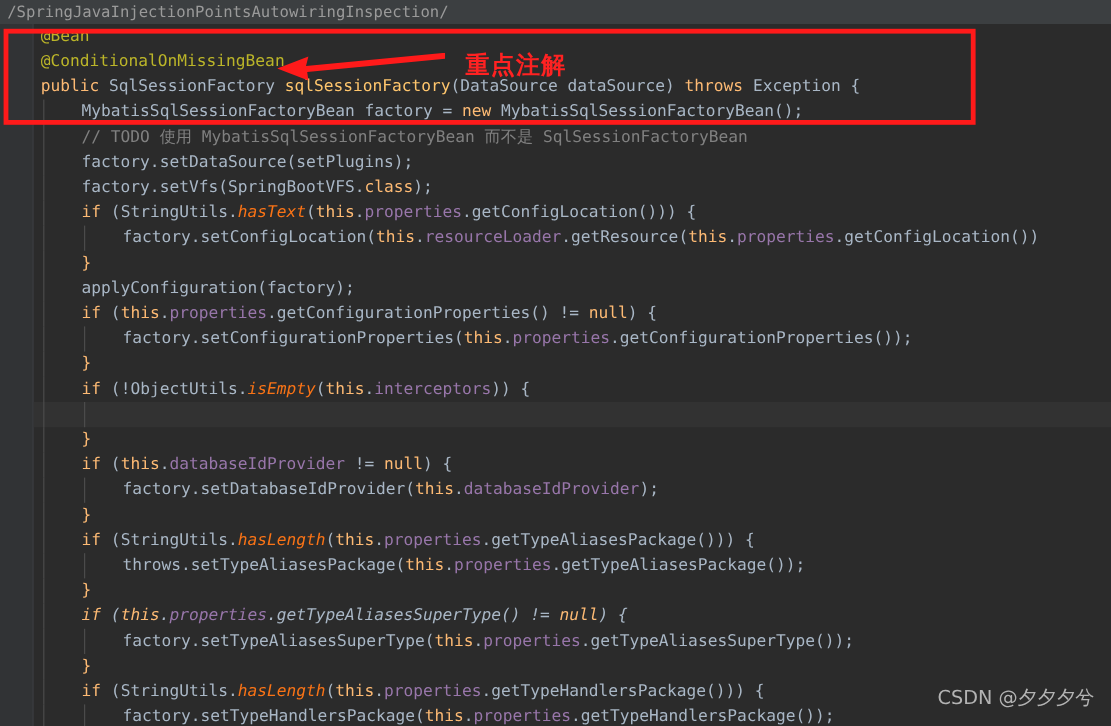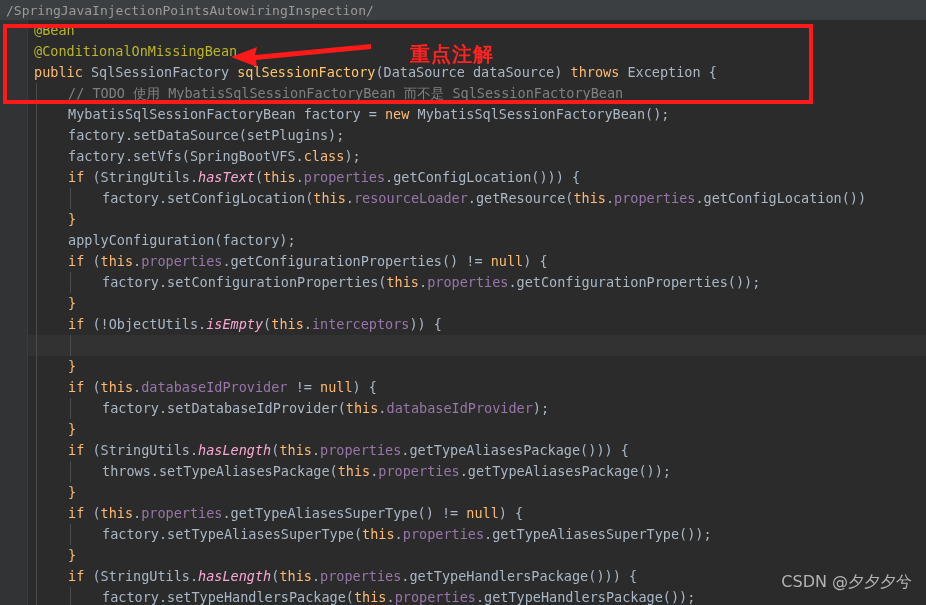--- a/index.html
+++ b/index.html
@@ -84,21 +84,21 @@
     background: #4B4B4B;
     pointer-events: none;
   }
 
   
   .kw      { color: #fdba74; }            
   .annot   { color: #BBB529; }            
   .type    { color: #A9B7C6; }            
   .method  { color: #FFC66D; }            
   .field   { color: #9876AA; }            
-  .stat    { color: #f9a8d4; font-style: italic; margin-top: 23px; }  
+  .stat    { color: #f97316; font-style: italic; margin-top: 23px; }  
   .cmt     { color: #808080; }            
   .plain   { color: #A9B7C6; }
 
   
   .caret {
     display: inline-block;
     width: 1px;
     height: 15px;
     background: #BBBBBB;
     vertical-align: -3px;
@@ -108,21 +108,21 @@
   
   .red-box {
     position: absolute;
     left: 3px; top: 24px;
     width: 810px; height: 80px;
     border: 4px solid #FF1A1A;
     pointer-events: none;
   }
   .red-note {
     position: absolute;
-    left: 410px; top: 41px;
+    left: 388px; top: 41px;
     color: #FF2222;
     font-size: 20px;
     font-weight: bold;
     font-family: "DejaVu Sans", "Liberation Sans", sans-serif;
     white-space: nowrap;
     letter-spacing: 1px;
   }
   .red-arrow {
     position: absolute;
     left: 231px; top: 44px;
@@ -150,41 +150,41 @@
     <span class="breadcrumb-text">/SpringJavaInjectionPointsAutowiringInspection/</span>
   </div>
 
   <div class="gutter"></div>
   <div class="gutter-divider"></div>
 
   <div class="code-area" id="code-area">
       <div class="line"><span style="padding-left: 0px;"><span class="annot">@Bean</span></span></div>
       <div class="line"><span style="padding-left: 0px;"><span class="annot">@ConditionalOnMissingBean</span></span></div>
       <div class="line"><span style="padding-left: 0px;"><span class="kw">public</span><span class="plain"> </span><span class="type">SqlSessionFactory</span><span class="plain"> </span><span class="method">sqlSessionFactory</span><span class="plain">(</span><span class="type">DataSource</span><span class="plain"> dataSource) </span><span class="kw">throws</span><span class="plain"> </span><span class="type">Exception</span><span class="plain"> {</span></span></div>
+      <div class="line"><span class="guide" style="left: 8px;"></span><span style="padding-left: 34px;"><span class="type">MybatisSqlSessionFactoryBean</span><span class="plain"> factory = </span><span class="kw">new</span><span class="plain"> </span><span class="type">MybatisSqlSessionFactoryBean</span><span class="plain">();</span></span></div>
       <div class="line"><span class="guide" style="left: 8px;"></span><span style="padding-left: 34px;"><span class="cmt">// TODO 使用 MybatisSqlSessionFactoryBean 而不是 SqlSessionFactoryBean</span></span></div>
-      <div class="line"><span class="guide" style="left: 8px;"></span><span style="padding-left: 34px;"><span class="type">MybatisSqlSessionFactoryBean</span><span class="plain"> factory = </span><span class="kw">new</span><span class="plain"> </span><span class="type">MybatisSqlSessionFactoryBean</span><span class="plain">();</span></span></div>
       <div class="line"><span class="guide" style="left: 8px;"></span><span style="padding-left: 34px;"><span class="plain">factory.setDataSource(setPlugins);</span></span></div>
       <div class="line"><span class="guide" style="left: 8px;"></span><span style="padding-left: 34px;"><span class="plain">factory.setVfs(</span><span class="type">SpringBootVFS</span><span class="plain">.</span><span class="kw">class</span><span class="plain">);</span></span></div>
       <div class="line"><span class="guide" style="left: 8px;"></span><span style="padding-left: 34px;"><span class="kw">if</span><span class="plain"> (</span><span class="type">StringUtils</span><span class="plain">.</span><span class="stat">hasText</span><span class="plain">(</span><span class="kw">this</span><span class="plain">.</span><span class="field">properties</span><span class="plain">.getConfigLocation())) {</span></span></div>
       <div class="line"><span class="guide" style="left: 8px;"></span><span class="guide" style="left: 42px;"></span><span style="padding-left: 68px;"><span class="plain">factory.setConfigLocation(</span><span class="kw">this</span><span class="plain">.</span><span class="field">resourceLoader</span><span class="plain">.getResource(</span><span class="kw">this</span><span class="plain">.</span><span class="field">properties</span><span class="plain">.getConfigLocation())</span></span></div>
       <div class="line"><span class="guide" style="left: 8px;"></span><span style="padding-left: 34px;"><span class="kw">}</span></span></div>
       <div class="line"><span class="guide" style="left: 8px;"></span><span style="padding-left: 34px;"><span class="plain">applyConfiguration(factory);</span></span></div>
       <div class="line"><span class="guide" style="left: 8px;"></span><span style="padding-left: 34px;"><span class="kw">if</span><span class="plain"> (</span><span class="kw">this</span><span class="plain">.</span><span class="field">properties</span><span class="plain">.getConfigurationProperties() != </span><span class="kw">null</span><span class="plain">) {</span></span></div>
       <div class="line"><span class="guide" style="left: 8px;"></span><span class="guide" style="left: 42px;"></span><span style="padding-left: 68px;"><span class="plain">factory.setConfigurationProperties(</span><span class="kw">this</span><span class="plain">.</span><span class="field">properties</span><span class="plain">.getConfigurationProperties());</span></span></div>
       <div class="line"><span class="guide" style="left: 8px;"></span><span style="padding-left: 34px;"><span class="kw">}</span></span></div>
       <div class="line"><span class="guide" style="left: 8px;"></span><span style="padding-left: 34px;"><span class="kw">if</span><span class="plain"> (!</span><span class="type">ObjectUtils</span><span class="plain">.</span><span class="stat">isEmpty</span><span class="plain">(</span><span class="kw">this</span><span class="plain">.</span><span class="field">interceptors</span><span class="plain">)) {</span></span></div>
       <div class="line current"><span class="guide" style="left: 8px;"></span><span class="guide" style="left: 42px;"></span></div>
       <div class="line"><span class="guide" style="left: 8px;"></span><span style="padding-left: 34px;"><span class="kw">}</span></span></div>
       <div class="line"><span class="guide" style="left: 8px;"></span><span style="padding-left: 34px;"><span class="kw">if</span><span class="plain"> (</span><span class="kw">this</span><span class="plain">.</span><span class="field">databaseIdProvider</span><span class="plain"> != </span><span class="kw">null</span><span class="plain">) {</span></span></div>
       <div class="line"><span class="guide" style="left: 8px;"></span><span class="guide" style="left: 42px;"></span><span style="padding-left: 68px;"><span class="plain">factory.setDatabaseIdProvider(</span><span class="kw">this</span><span class="plain">.</span><span class="field">databaseIdProvider</span><span class="plain">);</span></span></div>
       <div class="line"><span class="guide" style="left: 8px;"></span><span style="padding-left: 34px;"><span class="kw">}</span></span></div>
       <div class="line"><span class="guide" style="left: 8px;"></span><span style="padding-left: 34px;"><span class="kw">if</span><span class="plain"> (</span><span class="type">StringUtils</span><span class="plain">.</span><span class="stat">hasLength</span><span class="plain">(</span><span class="kw">this</span><span class="plain">.</span><span class="field">properties</span><span class="plain">.getTypeAliasesPackage())) {</span></span></div>
       <div class="line"><span class="guide" style="left: 8px;"></span><span class="guide" style="left: 42px;"></span><span style="padding-left: 68px;"><span class="plain">throws.setTypeAliasesPackage(</span><span class="kw">this</span><span class="plain">.</span><span class="field">properties</span><span class="plain">.getTypeAliasesPackage());</span></span></div>
       <div class="line"><span class="guide" style="left: 8px;"></span><span style="padding-left: 34px;"><span class="kw">}</span></span></div>
-      <div class="line"><span class="guide" style="left: 8px;"></span><span style="padding-left: 34px;"><span class="kw">if</span><span class="plain"> (</span><span class="kw">this</span><span class="plain">.</span><span class="field">properties</span><span class="plain">.getTypeAliasesSuperType() != </span><span class="kw">null</span><span class="plain">) {</span></span></div>
+      <div class="line"><span class="guide" style="left: 8px;"></span><span style="padding-left: 34px; font-style: italic;"><span class="kw">if</span><span class="plain"> (</span><span class="kw">this</span><span class="plain">.</span><span class="field">properties</span><span class="plain">.getTypeAliasesSuperType() != </span><span class="kw">null</span><span class="plain">) {</span></span></div>
       <div class="line"><span class="guide" style="left: 8px;"></span><span class="guide" style="left: 42px;"></span><span style="padding-left: 68px;"><span class="plain">factory.setTypeAliasesSuperType(</span><span class="kw">this</span><span class="plain">.</span><span class="field">properties</span><span class="plain">.getTypeAliasesSuperType());</span></span></div>
       <div class="line"><span class="guide" style="left: 8px;"></span><span style="padding-left: 34px;"><span class="kw">}</span></span></div>
       <div class="line"><span class="guide" style="left: 8px;"></span><span style="padding-left: 34px;"><span class="kw">if</span><span class="plain"> (</span><span class="type">StringUtils</span><span class="plain">.</span><span class="stat">hasLength</span><span class="plain">(</span><span class="kw">this</span><span class="plain">.</span><span class="field">properties</span><span class="plain">.getTypeHandlersPackage())) {</span></span></div>
       <div class="line"><span class="guide" style="left: 8px;"></span><span class="guide" style="left: 42px;"></span><span style="padding-left: 68px;"><span class="plain">factory.setTypeHandlersPackage(</span><span class="kw">this</span><span class="plain">.</span><span class="field">properties</span><span class="plain">.getTypeHandlersPackage());</span></span></div>
     </div>
 
   <div class="red-box"></div>
 
   <svg class="red-arrow" viewBox="0 0 140 26">
     <polygon points="0,13 26,3 24,11 140,0 140,5 25,16 26,23" fill="#FF1A1A"></polygon>

